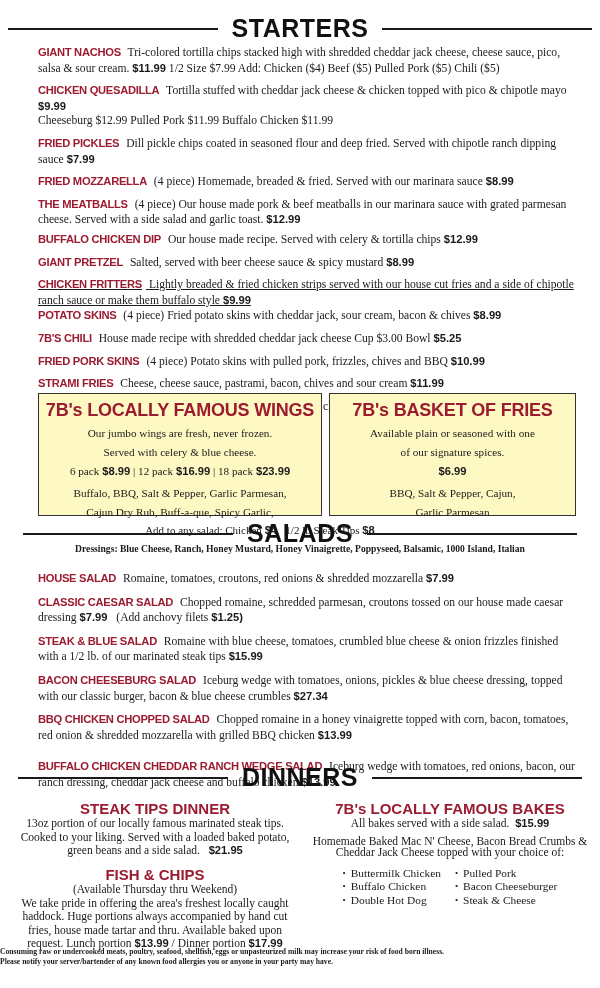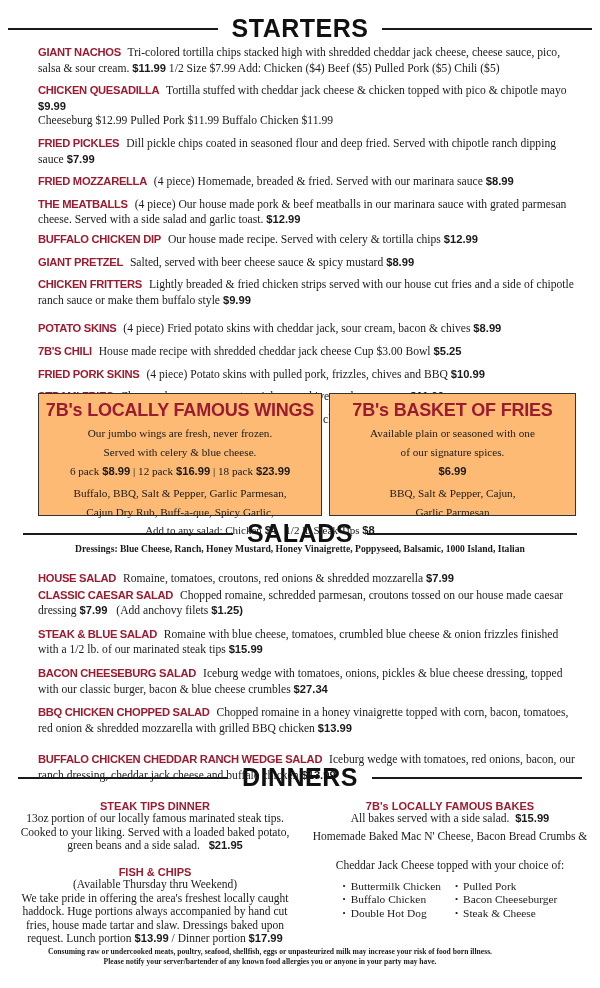--- a/index.html
+++ b/index.html
@@ -7,31 +7,31 @@
          font-family:"Liberation Serif", "DejaVu Serif", serif; }
   .section-head { position:absolute; left:0; width:600px; display:flex; align-items:center; justify-content:center; }
   .section-head .rule { height:2px; background:#1a1a1a; }
   .section-head h1 { margin:0 14px; font-family:"Liberation Sans","DejaVu Sans",sans-serif; font-weight:bold;
                      font-size:25px; letter-spacing:0.5px; color:#111; line-height:1; }
   .items { position:absolute; left:38px; width:540px; }
   .item { font-size:11.6px; line-height:14.6px; }
   .item .name { font-family:"Liberation Sans","DejaVu Sans",sans-serif; font-weight:bold; color:#9b1b30;
                 font-size:11.2px; letter-spacing:-0.3px; margin-right:4px; }
   .item b, .price { font-family:"Liberation Sans","DejaVu Sans",sans-serif; font-weight:bold; font-size:11.2px; }
-  .box { position:absolute; border:1.5px solid #333; background:#fdba74; text-align:center; box-sizing:border-box; }
+  .box { position:absolute; border:1.5px solid #333; background:#fef9c3; text-align:center; box-sizing:border-box; }
   .box h2 { margin:6px 0 4px 0; font-family:"Liberation Sans","DejaVu Sans",sans-serif; font-weight:bold;
             color:#9b1b30; font-size:18px; letter-spacing:-0.2px; }
   .box p { margin:6px; font-size:11.2px; line-height:13.2px; }
   .center { text-align:center; }
-  .dish-title { font-family:"Liberation Sans","DejaVu Sans",sans-serif; font-weight:bold; color:#9b1b30; font-size:11px; margin:0; }
+  .dish-title { font-family:"Liberation Sans","DejaVu Sans",sans-serif; font-weight:bold; color:#9b1b30; font-size:15px; margin:0; }
   .dish-text { font-size:11.5px; line-height:13.6px; margin:0; }
   .bullets { display:flex; justify-content:center; gap:14px; font-size:11.4px; line-height:13.5px; margin-top:8px; text-align:left; }
   .bullets ul { list-style:none; margin:0; padding:0; }
   .bullets li::before { content:"\2022"; margin-right:5px; font-size:9px; vertical-align:1px; }
-  .footer { position:absolute; top:947px; left:0; width:540px; text-align:center; font-size:7.6px; line-height:9.6px; font-weight:bold; }
+  .footer { position:absolute; top:947px; left:0; width:540px; font-size:7.6px; line-height:9.6px; font-weight:bold; }
 </style>
 </head>
 <body>
 
 <div class="section-head" style="top:16px;">
   <div class="rule" style="width:210px;"></div>
   <h1>STARTERS</h1>
   <div class="rule" style="width:210px;"></div>
 </div>
 
@@ -66,21 +66,21 @@
   <div class="item" style="margin-bottom:7px;">
     <span class="name">BUFFALO CHICKEN DIP</span>
     <span>Our house made recipe. Served with celery &amp; tortilla chips</span>
     <span class="price">$12.99</span>
   </div>
   <div class="item" style="margin-bottom:7px;">
     <span class="name">GIANT PRETZEL</span>
     <span>Salted, served with beer cheese sauce &amp; spicy mustard</span>
     <span class="price">$8.99</span>
   </div>
-  <div class="item" style="margin-bottom:13px;">
+  <div class="item" style="margin-bottom:0;text-decoration:underline;">
     <span class="name">CHICKEN FRITTERS</span>
     <span>Lightly breaded &amp; fried chicken strips served with our house cut fries and a side of chipotle ranch sauce or make them buffalo style</span>
     <span class="price">$9.99</span>
   </div>
   <div class="item" style="margin-bottom:7px;">
     <span class="name">POTATO SKINS</span>
     <span>(4 piece) Fried potato skins with cheddar jack, sour cream, bacon &amp; chives</span>
     <span class="price">$8.99</span>
   </div>
   <div class="item" style="margin-bottom:7px;">
@@ -139,21 +139,21 @@
 </div>
 <div class="center" style="position:absolute; top:543px; left:0; width:600px; font-size:9.6px; font-weight:bold; line-height:12px;">Dressings: Blue Cheese, Ranch, Honey Mustard, Honey Vinaigrette, Poppyseed, Balsamic, 1000 Island, Italian</div>
 <div class="center" style="position:absolute; top:524px; left:0; width:520px; font-size:11px; line-height:13px;">
   <span>Add to any salad:  Chicken</span>
   <span class="price">$4</span>&nbsp;&nbsp;
   <span>1/2 lb Steak Tips</span>
   <span class="price">$8</span>
 </div>
 
 <div class="items" style="top:571px;">
-  <div class="item" style="margin-bottom:1px;">
+  <div class="item" style="margin-bottom:8px;">
     <span class="name">HOUSE SALAD</span>
     <span>Romaine, tomatoes, croutons, red onions &amp; shredded mozzarella</span>
     <span class="price">$7.99</span>
   </div>
   <div class="item" style="margin-bottom:8px;">
     <span class="name">CLASSIC CAESAR SALAD</span>
     <span>Chopped romaine, schredded parmesan, croutons tossed on our house made caesar dressing</span>
     <span class="price">$7.99</span>&nbsp;&nbsp;
     <span>(Add anchovy filets</span>
     <span class="price">$1.25)</span>
@@ -194,37 +194,37 @@
     <span>green beans and a side salad.</span>&nbsp;&nbsp;
     <span class="price">$21.95</span>
   </p>
 </div>
 
 <div class="center" style="position:absolute; left:10px; width:290px; top:866px;">
   <p class="dish-title">FISH &amp; CHIPS</p>
   <p class="dish-text">(Available Thursday thru Weekend)</p>
   <p class="dish-text">We take pride in offering the area's freshest locally caught</p>
   <p class="dish-text">haddock. Huge portions always accompanied by hand cut</p>
-  <p class="dish-text">fries, house made tartar and slaw. Dressings baked upon</p>
+  <p class="dish-text">fries, house made tartar and thru. Available baked upon</p>
   <p class="dish-text">
     <span>request. Lunch portion</span>
     <span class="price">$13.99</span>
     <span>/ Dinner portion</span>
     <span class="price">$17.99</span>
   </p>
 </div>
 
 <div class="center" style="position:absolute; left:310px; width:280px; top:800px;">
   <p class="dish-title">7B's LOCALLY FAMOUS BAKES</p>
   <p class="dish-text">
     <span>All bakes served with a side salad.</span>&nbsp;
     <span class="price">$15.99</span>
   </p>
   <p class="dish-text" style="margin-top:5px; line-height:11.5px;">Homemade Baked Mac N' Cheese, Bacon Bread Crumbs &amp;</p>
-  <p class="dish-text" style="line-height:11.5px;margin-top:18px;">Cheddar Jack Cheese topped with your choice of:</p>
+  <p class="dish-text" style="line-height:11.5px;">Cheddar Jack Cheese topped with your choice of:</p>
   <div class="bullets">
     <ul>
       <li>Buttermilk Chicken</li>
       <li>Buffalo Chicken</li>
       <li>Double Hot Dog</li>
     </ul>
     <ul>
       <li>Pulled Pork</li>
       <li>Bacon Cheeseburger</li>
       <li>Steak &amp; Cheese</li>

